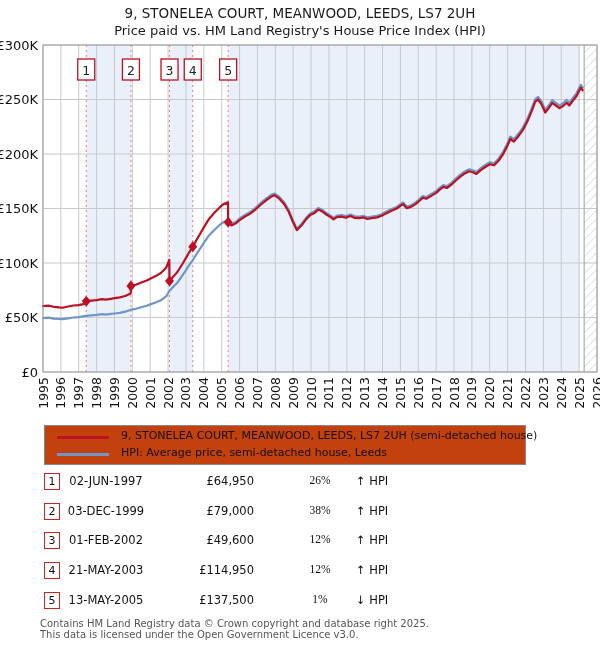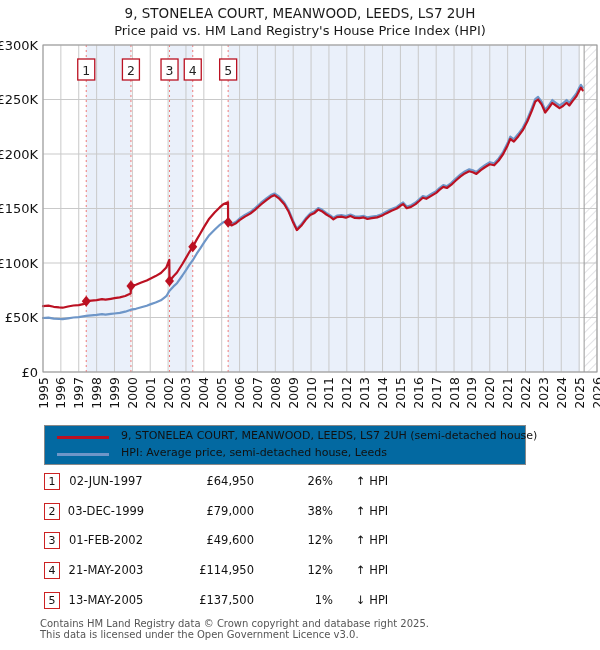--- a/index.html
+++ b/index.html
@@ -2,31 +2,31 @@
 <html><head>
 <meta charset="utf-8">
 <style>
   html,body{margin:0;padding:0;background:#fff;}
   #stage{position:relative;width:600px;height:650px;background:#fff;overflow:hidden;
          font-family:"DejaVu Sans","Liberation Sans",sans-serif;color:#1a1a1a;}
   .title{position:absolute;left:0;top:5px;width:600px;text-align:center;font-size:13.5px;}
   .subtitle{position:absolute;left:0;top:23px;width:600px;text-align:center;font-size:13px;}
   #chart-svg{position:absolute;left:0;top:0;}
   #legend{position:absolute;left:44px;top:425px;width:480px;height:36px;border:1px solid #888;
-          background:#0369a1;padding-top:2px;}
+          background:#c2410c;padding-top:2px;}
   .legend-row{position:relative;height:17px;}
   .legend-swatch{position:absolute;left:12px;top:8px;width:52px;height:3px;}
   .legend-label{position:absolute;left:76px;top:1px;font-size:11px;color:#111;white-space:nowrap;}
   #sale-table{position:absolute;left:44px;top:473px;width:520px;}
   .sale-row{position:absolute;left:0;width:520px;height:20px;font-size:11.5px;color:#111;}
   .num-box{position:absolute;left:0;top:0;width:14px;height:15px;border:1px solid #cc2222;
            background:#fff;text-align:center;font-size:11px;line-height:15px;color:#111;}
   .sale-date{position:absolute;left:12px;top:1px;width:100px;text-align:center;}
   .sale-price{position:absolute;left:110px;top:1px;width:100px;text-align:right;}
-  .sale-pct{position:absolute;left:239px;top:1px;width:50px;text-align:right;}
+  .sale-pct{position:absolute;left:251px;top:1px;width:50px;text-align:center;font-family:Liberation Serif, serif;}
   .sale-dir{position:absolute;left:312px;top:1px;width:60px;text-align:left;}
   #footer{position:absolute;left:40px;top:619px;width:540px;font-size:10px;line-height:10.5px;color:#555;}
 </style>
 </head>
 <body>
 
 <div id="stage">
 
   <div class="title">9, STONELEA COURT, MEANWOOD, LEEDS, LS7 2UH</div>
   <div class="subtitle">Price paid vs. HM Land Registry's House Price Index (HPI)</div>

